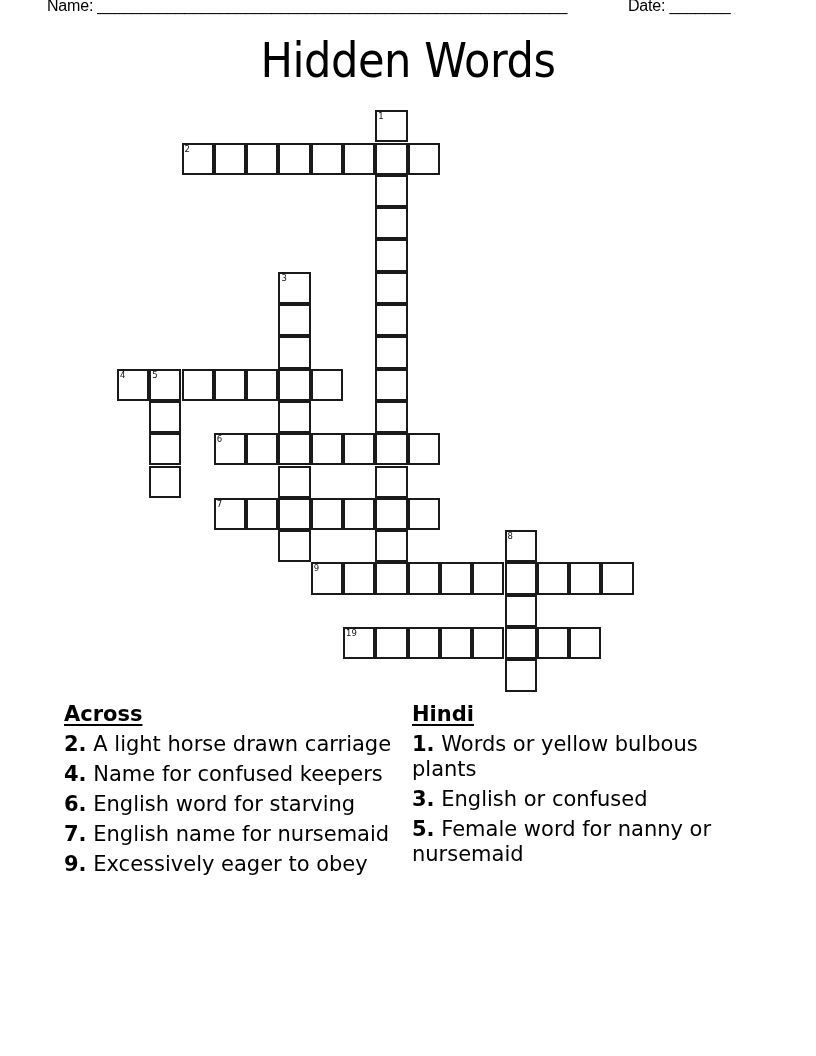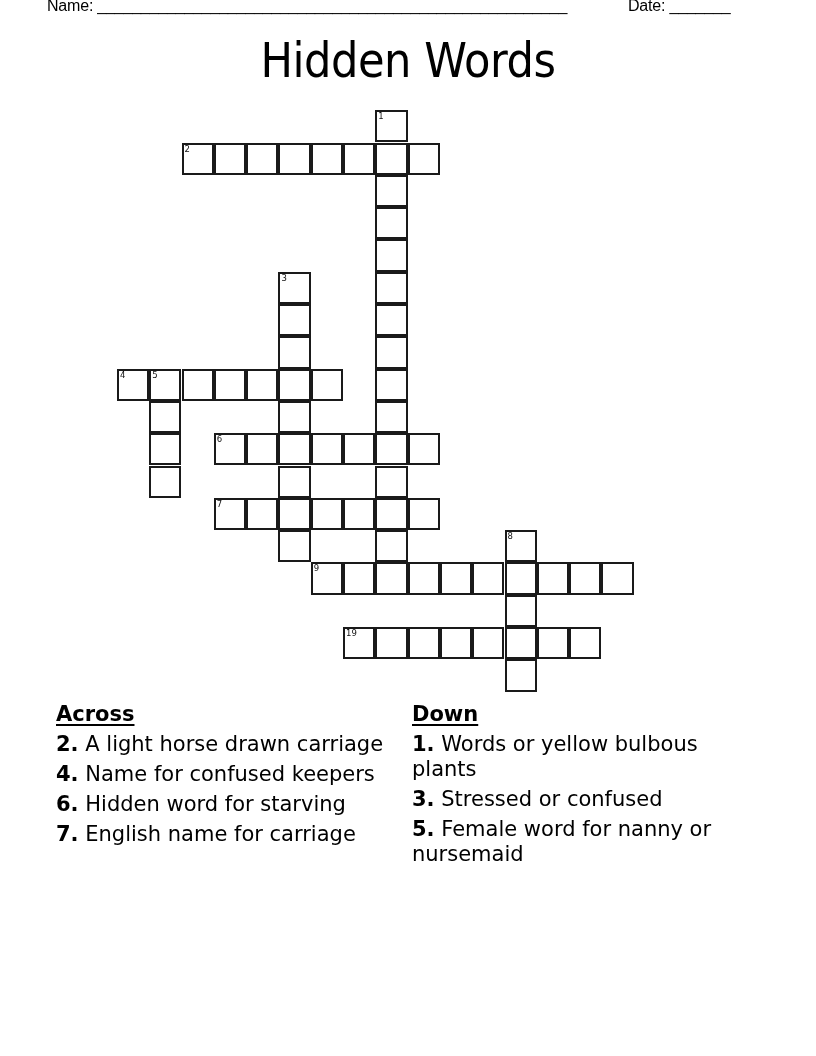--- a/index.html
+++ b/index.html
@@ -68,21 +68,21 @@
       width: 720px;
       font-family: "DejaVu Sans", sans-serif;
       font-size: 21px;
       line-height: 25px;
     }
     .col {
       position: absolute;
       top: 0;
       width: 340px;
     }
-    #col-left { left: 8px; }
+    #col-left { left: 16px; }
     #col-right { left: 364px; }
     .section-head {
       font-weight: bold;
       text-decoration: underline;
       text-underline-offset: 3px;
       margin-bottom: 5px;
     }
     .clue {
       margin-bottom: 5px;
     }
@@ -189,22 +189,23 @@
     <div class="cell" style="left: 472.2px; top: 627px;"></div>
     <div class="cell" style="left: 536.8px; top: 627px;"></div>
     <div class="cell" style="left: 569.1px; top: 627px;"></div>
   </div>
 
 <div id="clues">
   <div id="col-left" class="col">
     <div class="section-head">Across</div>
     <div class="clue"><span class="clue-num">2.</span><span> A light horse drawn carriage</span></div>
     <div class="clue"><span class="clue-num">4.</span><span> Name for confused keepers</span></div>
-    <div class="clue"><span class="clue-num">6.</span><span> Hidden word for starving</span></div>
-    <div class="clue"><span class="clue-num">7.</span><span> English name for carriage</span></div>
+    <div class="clue"><span class="clue-num">6.</span><span> English word for starving</span></div>
+    <div class="clue"><span class="clue-num">7.</span><span> English name for nursemaid</span></div>
+    <div class="clue"><span class="clue-num">9.</span><span> Excessively eager to obey</span></div>
   </div>
   <div id="col-right" class="col">
-    <div class="section-head">Down</div>
+    <div class="section-head">Hindi</div>
     <div class="clue"><span class="clue-num">1.</span><span> Words or yellow bulbous plants</span></div>
-    <div class="clue"><span class="clue-num">3.</span><span> Stressed or confused</span></div>
+    <div class="clue"><span class="clue-num">3.</span><span> English or confused</span></div>
     <div class="clue"><span class="clue-num">5.</span><span> Female word for nanny or nursemaid</span></div>
   </div>
 </div>
 
 </body></html>

